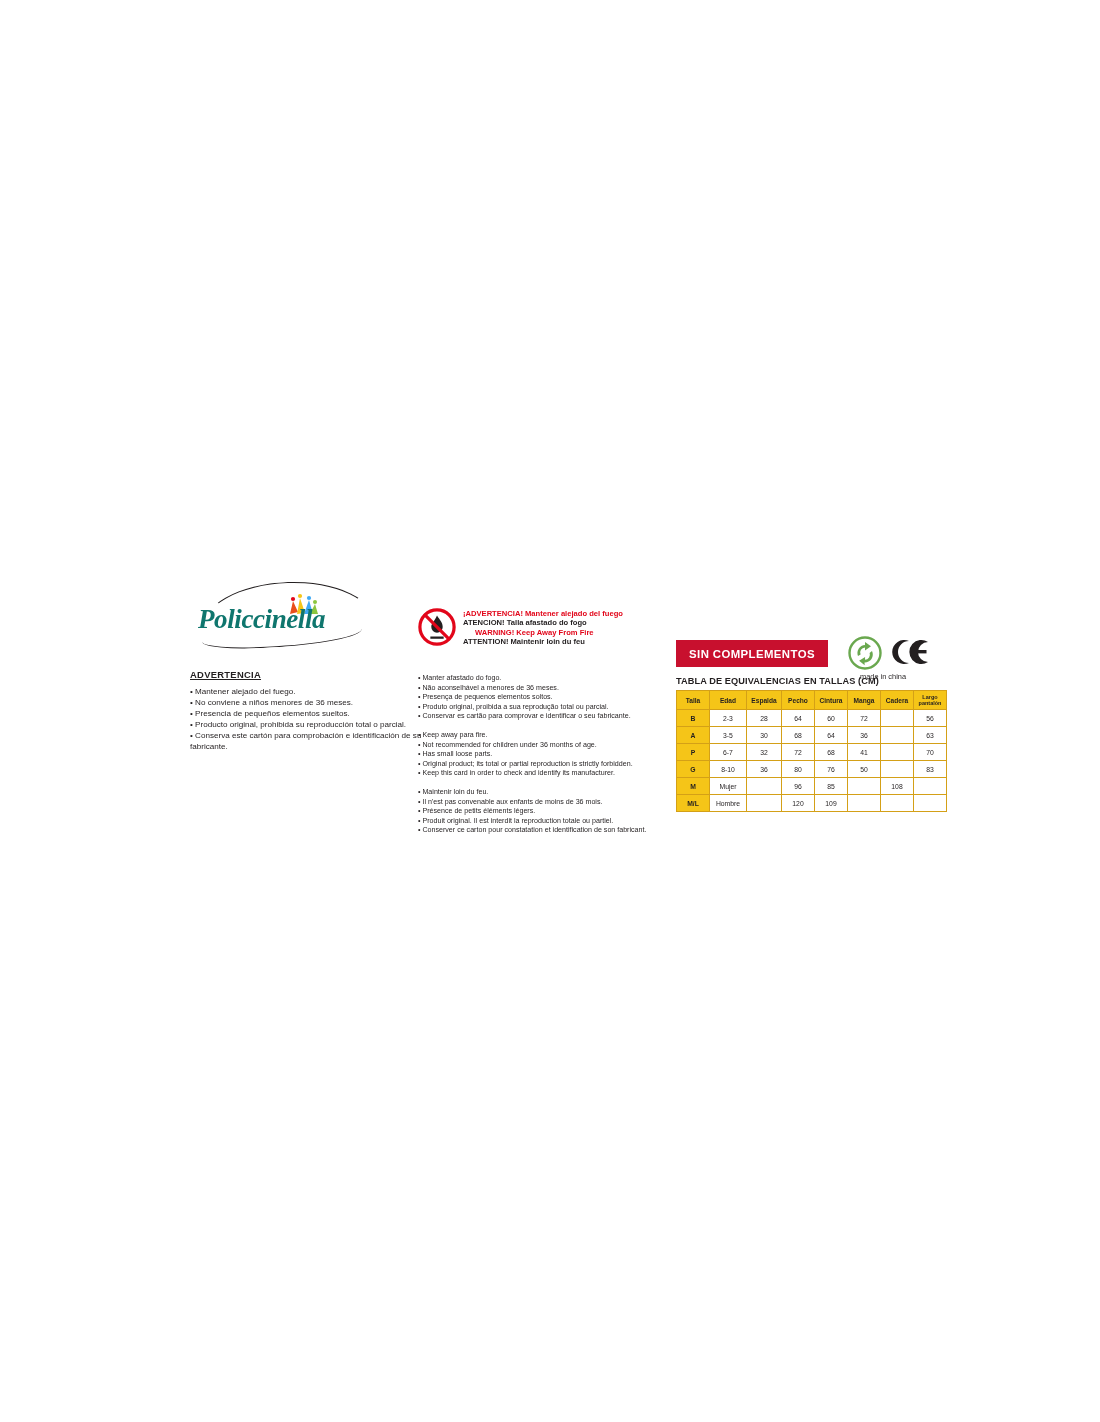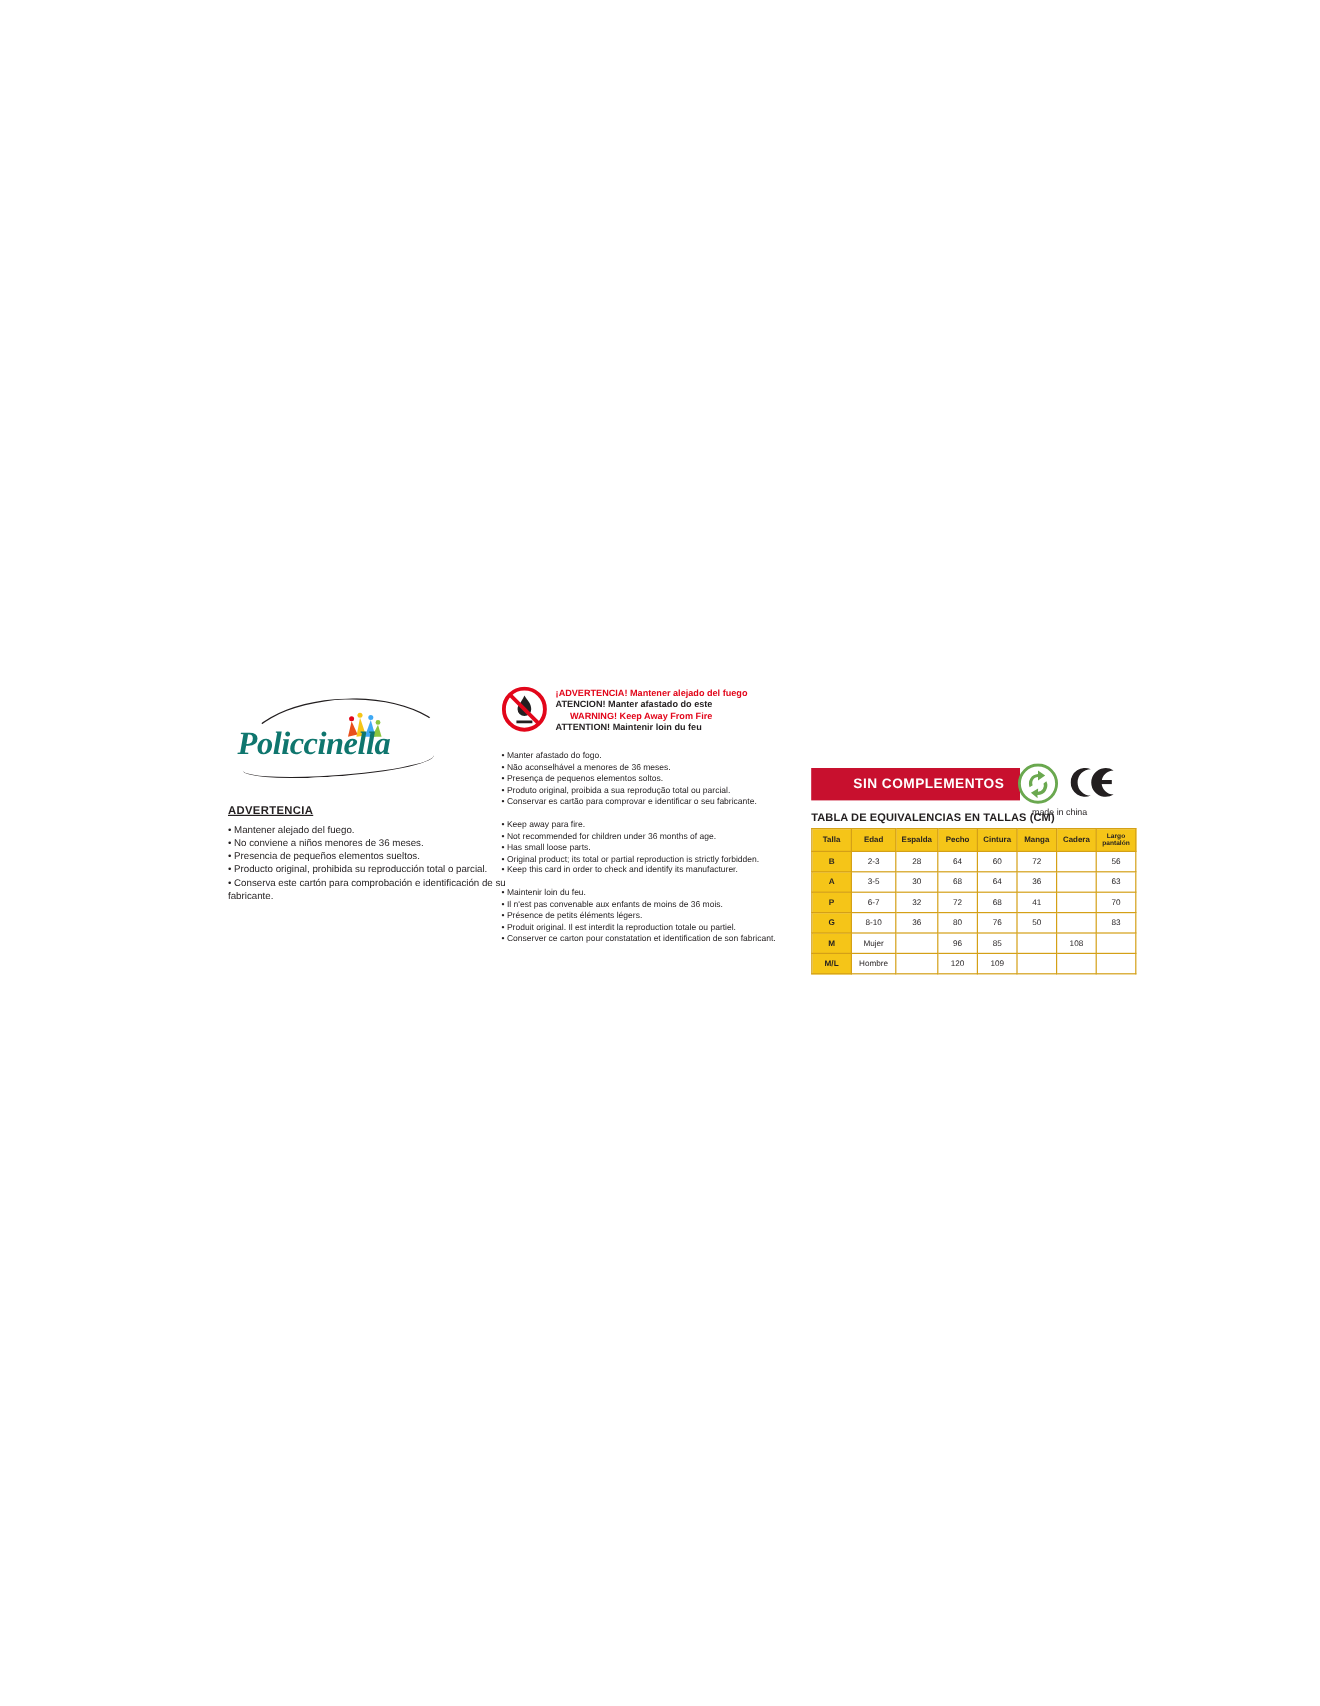--- a/index.html
+++ b/index.html
@@ -94,21 +94,21 @@
     margin-top: 6px;
     font-size: 8.1px;
     line-height: 11px;
   }
   .bullets div { white-space: normal; }
 
   
   .mid-block {
     position: absolute;
     left: 418px;
-    top: 572px;
+    top: 608px;
     width: 240px;
   }
   .warn-head {
     position: relative;
     height: 46px;
   }
   .no-fire {
     position: absolute;
     left: 0;
     top: 0;
@@ -123,21 +123,21 @@
     line-height: 9.3px;
     font-weight: bold;
   }
   .warn-lines .l1 { color: #e2061a; }
   .warn-lines .l2 { color: #231f20; }
   .warn-lines .l3 { color: #e2061a; margin-left: 12px; }
   .warn-lines .l4 { color: #231f20; }
   .mid-list {
     font-size: 7.1px;
     line-height: 9.6px;
-    margin-top: 8px;
+    margin-top: 20px;
   }
   .mid-list .grp { margin-bottom: 9px; }
 
   
   .right-block {
     position: absolute;
     left: 676px;
     top: 640px;
     width: 270px;
   }
@@ -145,21 +145,20 @@
     width: 152px;
     height: 27px;
     background: #c8102e;
     color: #ffffff;
     font-size: 11.4px;
     font-weight: bold;
     letter-spacing: 0.4px;
     display: flex;
     align-items: center;
     justify-content: center;
-    padding-left: 22px;
   }
   .badges {
     position: absolute;
     left: 172px;
     top: -6px;
     width: 100px;
     height: 52px;
   }
   .recycle {
     position: absolute;
@@ -267,21 +266,21 @@
 
     <div class="warn-head">
       <svg class="no-fire" viewBox="0 0 40 40">
         <circle cx="20" cy="20" r="18" fill="none" stroke="#e2061a" stroke-width="3.4"></circle>
         <path d="M20 8 c3 5 6 7 6 12 a6 6 0 0 1 -12 0 c0 -4 3 -5 6 -12 z" fill="#231f20"></path>
         <path d="M13 30 h14 v2.4 h-14 z" fill="#231f20"></path>
         <line x1="6.5" y1="6.5" x2="33.5" y2="33.5" stroke="#e2061a" stroke-width="3.4"></line>
       </svg>
       <div class="warn-lines">
         <div class="l1">¡ADVERTENCIA! Mantener alejado del fuego</div>
-        <div class="l2">ATENCION! Manter afastado do este</div>
+        <div class="l2">ATENCION! Talla afastado do fogo</div>
         <div class="l3">WARNING! Keep Away From Fire</div>
         <div class="l4">ATTENTION! Maintenir loin du feu</div>
       </div>
     </div>
 
     <div class="mid-list">
       <div class="grp">
         <div>• Manter afastado do fogo.</div>
         <div>• Não aconselhável a menores de 36 meses.</div>
         <div>• Presença de pequenos elementos soltos.</div>

